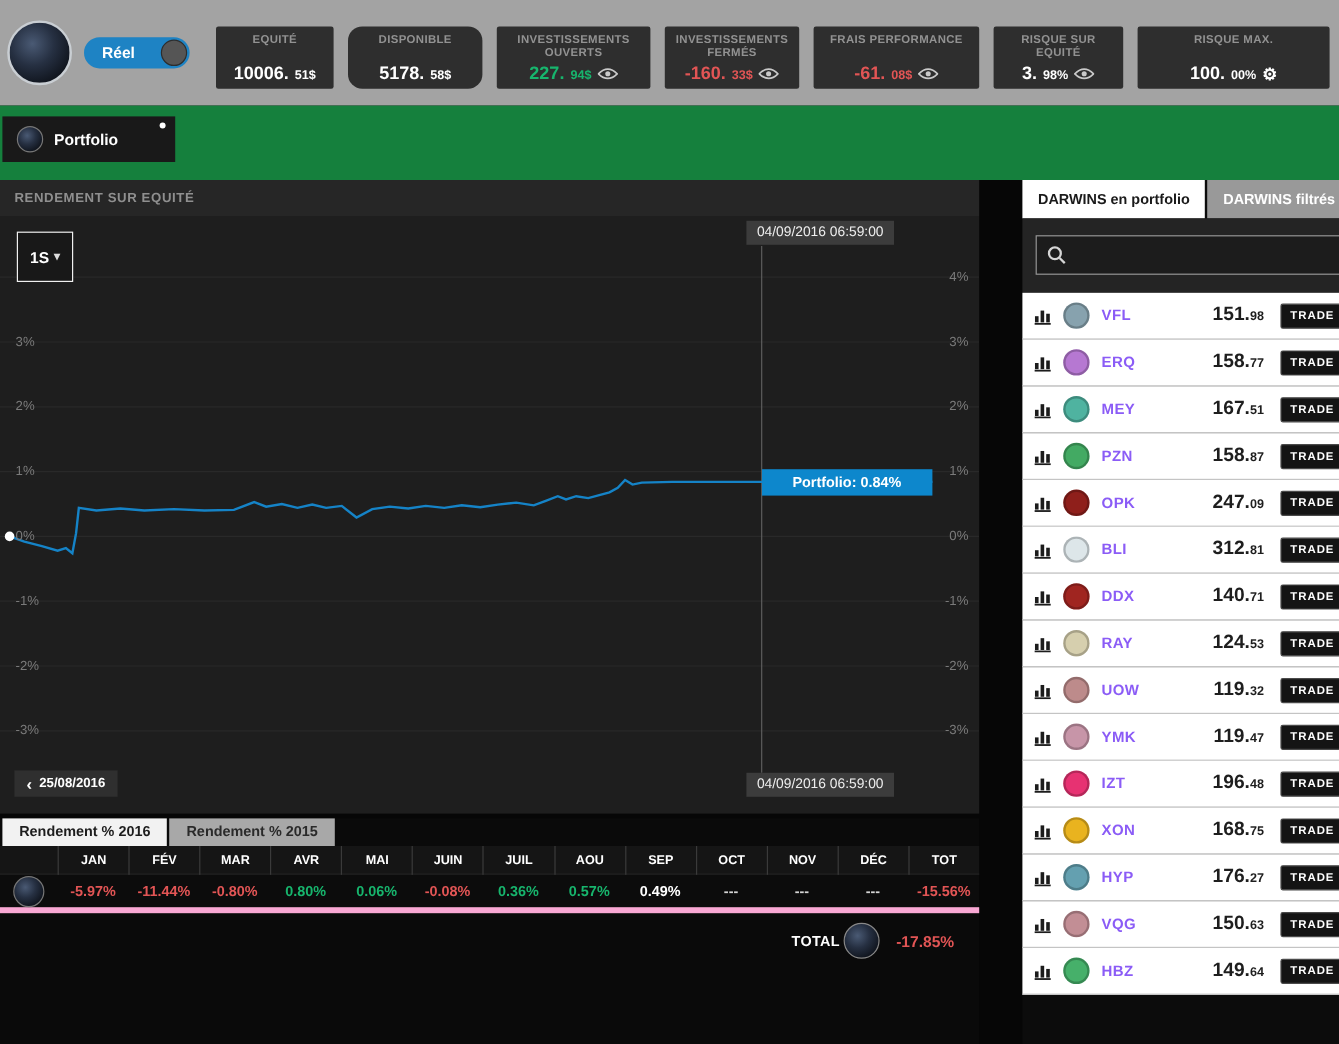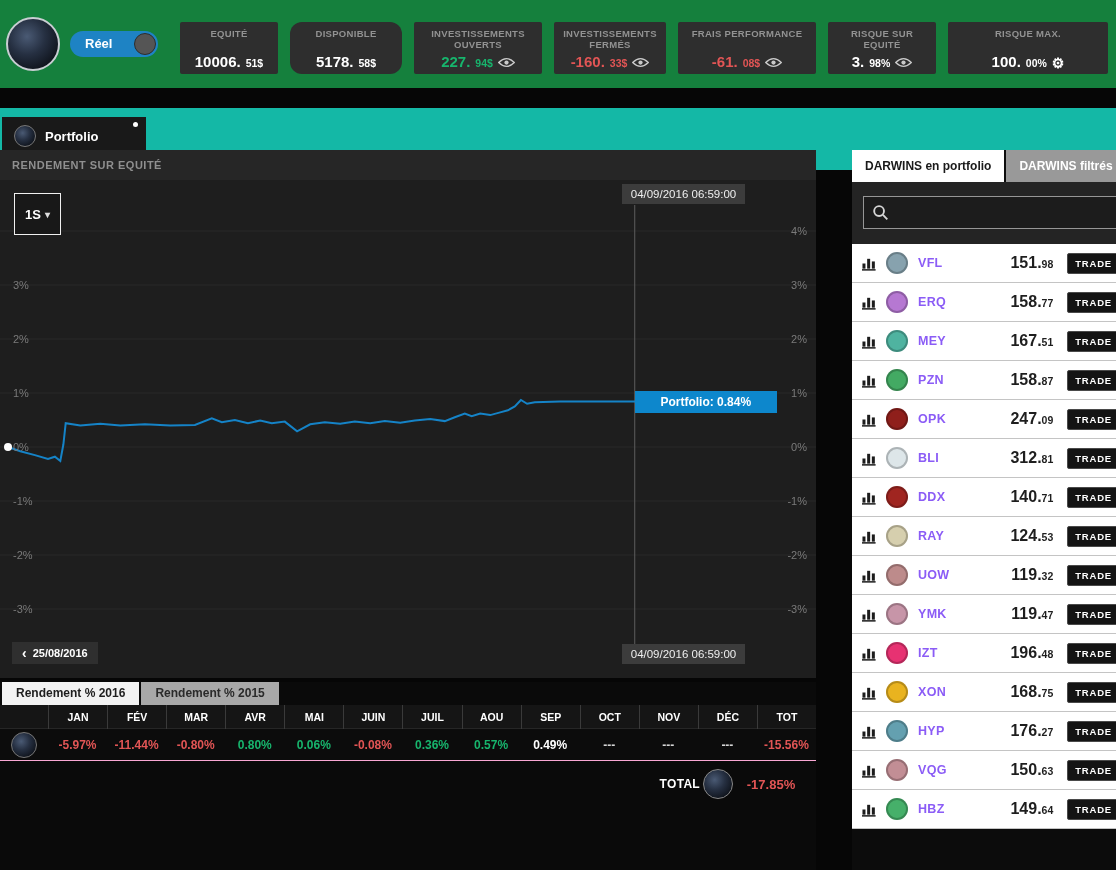--- a/index.html
+++ b/index.html
@@ -1,21 +1,21 @@
 <!DOCTYPE html>
 <html><head>
 <meta charset="utf-8">
 <style>
   html,body{margin:0;padding:0;background:#060606;}
   *{box-sizing:border-box;}
   .app{position:relative;width:1116px;height:870px;overflow:hidden;background:#060606;
        font-family:"Liberation Sans",sans-serif;-webkit-font-smoothing:antialiased;}
 
   
-  .topbar{position:absolute;left:0;top:0;width:1116px;height:88px;background:#15803d;
+  .topbar{position:absolute;left:0;top:0;width:1116px;height:88px;background:#a3a3a3;
           display:flex;align-items:center;padding:0 8px 0 6px;}
   .avatar{border-radius:50%;background:radial-gradient(circle at 38% 35%,#4a5a74 0%,#263042 40%,#05070b 95%);
           flex:0 0 auto;}
   .avatar.lg{width:54px;height:54px;border:2px solid #c9ced3;}
   .avatar.sm{width:22px;height:22px;border:1px solid #777;}
   .avatar.md{width:26px;height:26px;border:1px solid #777;}
   .avatar.tot{width:30px;height:30px;border:1px solid #888;}
   .toggle{position:relative;width:88px;height:26px;border-radius:13px;background:#1e83c4;
           margin:0 22px 0 10px;cursor:pointer;flex:0 0 auto;}
   .toggle-label{position:absolute;left:15px;top:0;line-height:26px;color:#fff;font-weight:bold;font-size:13px;}
@@ -32,21 +32,21 @@
   .stats .stat-box:nth-child(6){width:108px;}
   .stats .stat-box:nth-child(7){flex:1;}
   .stat-label{color:#929292;font-size:9.5px;font-weight:bold;letter-spacing:.3px;text-align:center;line-height:11px;}
   .stat-value{margin-top:auto;color:#fff;font-weight:bold;font-size:15px;display:flex;align-items:baseline;gap:5px;white-space:nowrap;}
   .v-dec{font-size:10.5px;font-weight:bold;}
   .stat-icon{display:inline-flex;align-items:center;transform:translateY(1px);}
   .stat-icon.gear{color:#fff;font-size:14px;line-height:10px;}
   .tone-white{color:#fff;}.tone-green{color:#17b56d;}.tone-red{color:#e25555;}.tone-muted{color:#d6d6d6;}
 
   
-  .tabrow{position:absolute;left:0;top:88px;width:1116px;height:62px;background:#14b8a6;margin-top:20px;}
+  .tabrow{position:absolute;left:0;top:88px;width:1116px;height:62px;background:#15803d;}
   .portfolio-tab{position:absolute;left:2px;top:9px;height:38px;min-width:144px;background:#191919;
                  display:flex;align-items:center;gap:9px;padding:0 26px 0 12px;color:#fff;
                  font-size:13px;font-weight:bold;cursor:pointer;}
   .portfolio-tab .dot{position:absolute;right:8px;top:5px;width:5px;height:5px;border-radius:50%;background:#fff;}
 
   
   .chart-panel{position:absolute;left:0;top:150px;width:816px;height:528px;}
   .chart-header{height:30px;background:#262626;color:#8f8f8f;font-size:11px;font-weight:bold;
                 letter-spacing:.5px;line-height:30px;padding-left:12px;}
   .chart-body{position:relative;height:498px;background:#1e1e1e;overflow:hidden;}
@@ -71,21 +71,21 @@
   .returns{position:absolute;left:0;top:682px;width:816px;height:188px;background:#0a0a0a;}
   .rt-tabs{height:23px;display:flex;gap:2px;padding-left:2px;}
   .rt-tab{font-size:12px;font-weight:bold;padding:0 14px;line-height:23px;cursor:pointer;}
   .rt-tab.active{background:#f2f2f2;color:#1d1d1d;}
   .rt-tab.inactive{background:#a8a8a8;color:#2a2a2a;}
   .rt-head,.rt-row{display:grid;grid-template-columns:48px repeat(13,1fr);align-items:center;}
   .rt-head{height:24px;background:#151515;border-bottom:1px solid #262626;}
   .rt-hcell{color:#fff;font-size:10.5px;font-weight:bold;text-align:center;
             border-left:1px solid #3a3a3a;line-height:24px;}
   .rt-hcell.empty{border-left:none;}
-  .rt-row{height:32px;background:#0c0c0c;border-bottom:1px solid #f9a8d4;}
+  .rt-row{height:32px;background:#0c0c0c;border-bottom:5px solid #f9a8d4;}
   .rt-cell{font-size:12px;font-weight:bold;text-align:center;}
   .rt-avcell{display:flex;justify-content:center;}
   .rt-total{height:46px;display:flex;align-items:center;justify-content:flex-end;gap:3px;padding-right:10px;margin-left:48px;}
   .rt-total-label{color:#fff;font-size:12px;font-weight:bold;letter-spacing:.3px;}
   .rt-total-value{font-size:13px;font-weight:bold;width:70px;text-align:center;}
 
   
   .darwins-panel{position:absolute;left:852px;top:150px;width:292px;height:720px;background:#0c0c0c;}
   .d-tabs{height:32px;display:flex;gap:2px;}
   .d-tab{font-size:12px;font-weight:bold;line-height:32px;padding:0 13px;cursor:pointer;}

